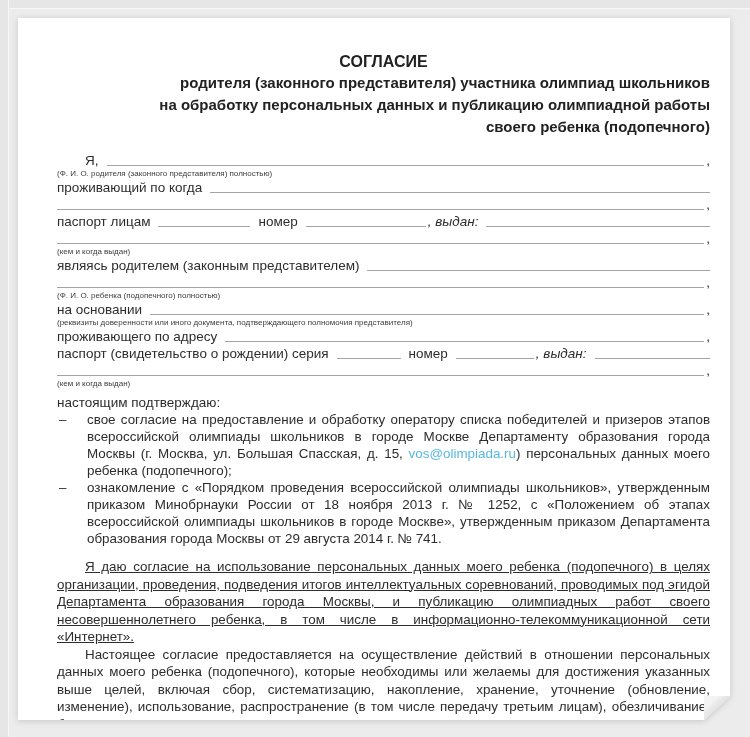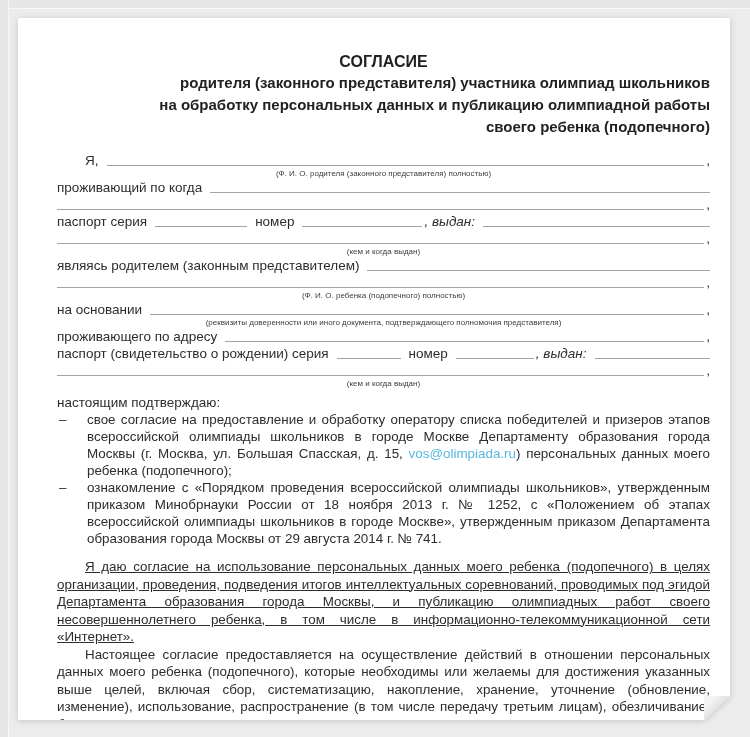--- a/index.html
+++ b/index.html
@@ -58,21 +58,21 @@
     flex: 1 1 auto;
     border-bottom: 1px solid #a4a4a4;
     margin-bottom: 3px; height: 10px;
   }
   .blank.w92  { flex: 0 0 92px; }
   .blank.w120 { flex: 0 0 120px; }
   .blank.w64  { flex: 0 0 64px; }
   .blank.w78  { flex: 0 0 78px; }
   .tc { flex: 0 0 auto; margin-left: -6px; }
   .caption {
-    height: 10px; text-align: center;
+    height: 10px; text-align: left;
     font-size: 8px; line-height: 10px; color: #3c3c3c;
   }
   .confirm {
     margin-top: 5px;
     font-size: 13.5px; line-height: 17px;
   }
   .bullet {
     position: relative; padding-left: 30px;
     text-align: justify;
     font-size: 13.4px; line-height: 17px;
@@ -113,21 +113,21 @@
       <div class="frow">
         <span class="flabel">проживающий по когда</span>
         <span class="blank"></span>
       </div>
       <div class="frow">
         <span class="blank"></span>
         <span class="tc">,</span>
       </div>
 
       <div class="frow">
-        <span class="flabel">паспорт серия</span>
+        <span class="flabel">паспорт лицам</span>
         <span class="blank w92"></span>
         <span class="flabel">номер</span>
         <span class="blank w120"></span>
         <span class="flabel tight">, выдан:</span>
         <span class="blank"></span>
       </div>
       <div class="frow">
         <span class="blank"></span>
         <span class="tc">,</span>
       </div>

